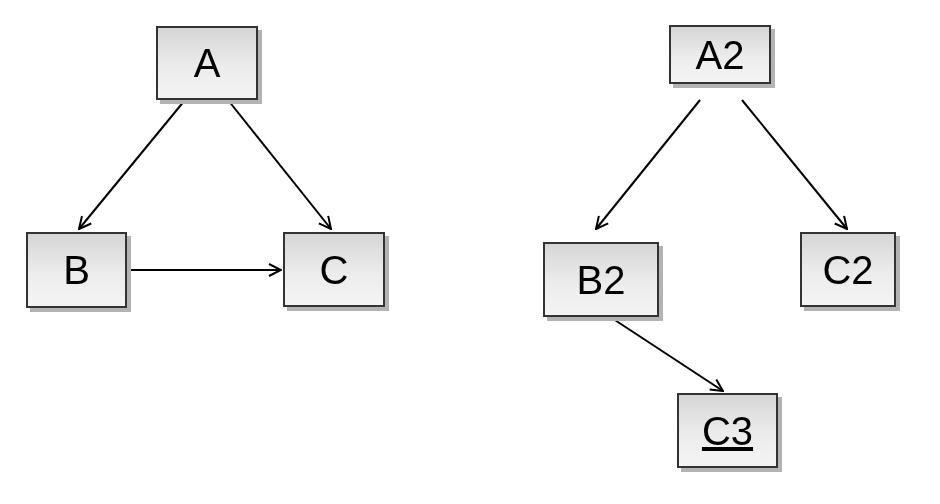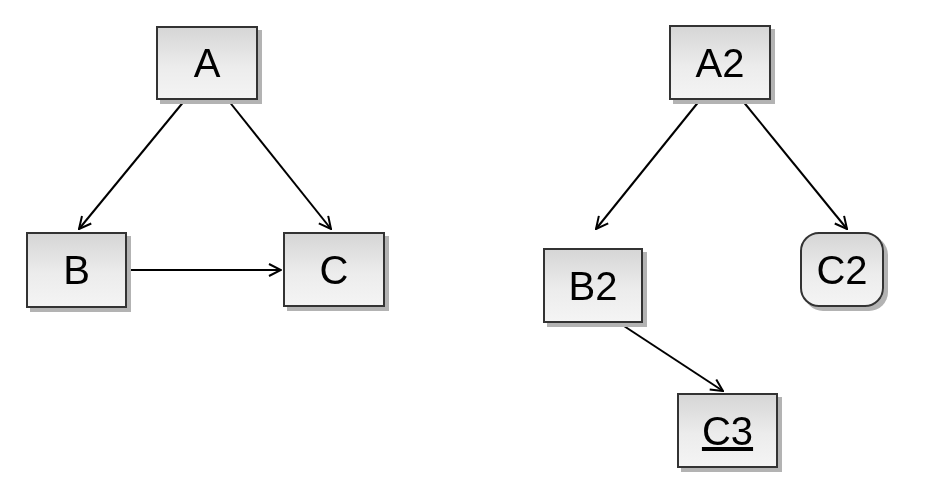--- a/index.html
+++ b/index.html
@@ -33,23 +33,23 @@
     justify-content: center;
     font-size: 40px;
     color: #000000;
     line-height: 1;
     user-select: none;
   }
   
   #node-A  { left:156px; top:26px;  width:102px; height:74px; }
   #node-B  { left:26px;  top:232px; width:101px; height:76px; }
   #node-C  { left:283px; top:232px; width:102px; height:75px; }
-  #node-A2 { left:669px; top:25px;  width:102px; height:75px; }
-  #node-B2 { left:543px; top:248px; width:100px; height:75px; }
-  #node-C2 { left:800px; top:232px; width:84px; height:75px;border-radius:19px; }
+  #node-A2 { left:669px; top:25px;  width:102px; height:59px; }
+  #node-B2 { left:543px; top:242px; width:116px; height:75px; }
+  #node-C2 { left:800px; top:232px; width:96px; height:75px; }
   #node-C3 { left:677px; top:393px; width:101px; height:75px;text-decoration:underline; }
   line.edge {
     stroke: #000000;
     stroke-width: 2;
   }
 </style>
 </head>
 <body>
 
 <div class="canvas">

